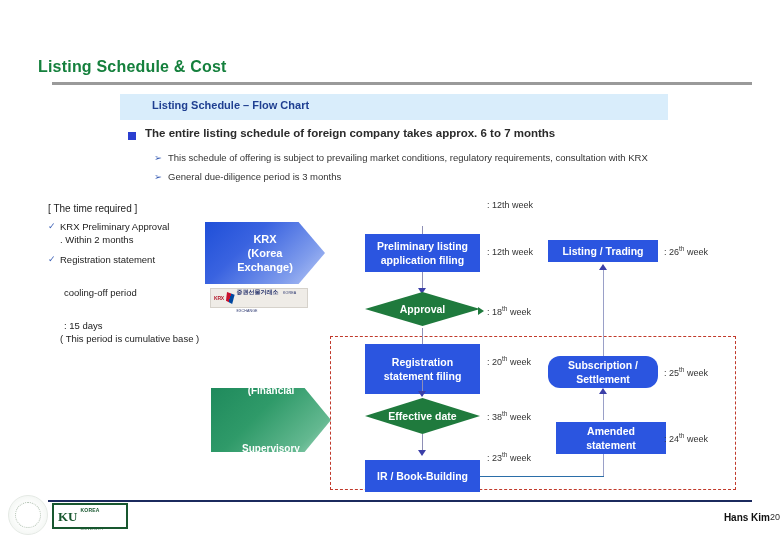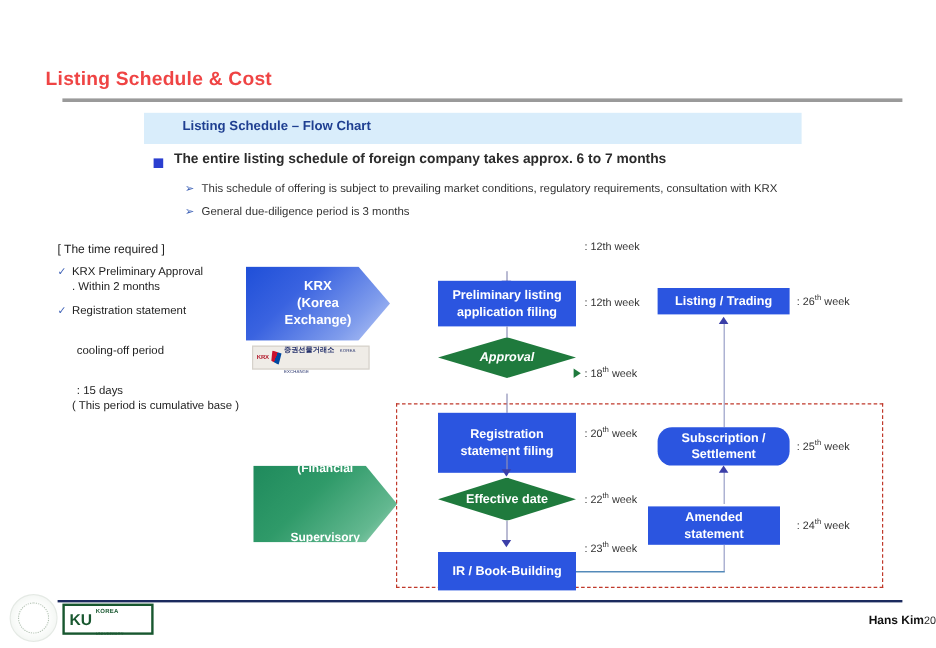--- a/index.html
+++ b/index.html
@@ -6,21 +6,21 @@
   body{
     width:780px;height:540px;background:#ffffff;position:relative;overflow:hidden;
     font-family:"Liberation Sans","DejaVu Sans",sans-serif;
     -webkit-font-smoothing:none;
   }
   .slide{position:absolute;left:0;top:0;width:780px;height:540px;}
 
   
   .slide-title{
     position:absolute;left:38px;top:58px;
-    font-size:16px;font-weight:bold;color:#ef4444;letter-spacing:.2px;
+    font-size:16px;font-weight:bold;color:#15803d;letter-spacing:.2px;
     white-space:nowrap;
   }
   .title-rule{
     position:absolute;left:52px;top:82px;width:700px;height:3px;
     background:#9a9a9a;
   }
 
   
   .panel{position:absolute;left:120px;top:92px;width:560px;height:400px;}
 
@@ -147,21 +147,21 @@
   .seal-inner{
     position:absolute;left:6px;top:6px;right:6px;bottom:6px;border-radius:50%;
     border:1px dotted #6f8c6f;
   }
   .ku-logo{
     position:absolute;left:52px;top:503px;width:72px;height:22px;
     background:#ffffff;border:2px solid #18572f;
     display:flex;align-items:center;
   }
   .ku-logo .ku-ku{
-    font-family:Liberation Sans, sans-serif;
+    font-family:Liberation Serif, serif;
     font-size:13px;font-weight:bold;color:#18572f;margin-left:4px;line-height:13px;
   }
   .ku-logo .ku-words{margin-left:3px;}
   .ku-logo .ku-name{font-size:5px;font-weight:bold;color:#18572f;line-height:6px;letter-spacing:.2px;}
   .ku-logo .ku-sub{font-size:3.4px;color:#18572f;line-height:4px;letter-spacing:.3px;}
 
   .page-num{
     position:absolute;left:0;top:512px;width:780px;text-align:right;
     font-size:9px;color:#2b2b2b;
   }
@@ -243,41 +243,41 @@
 
   <div class="node" style="left:365px;top:234px;width:115px;height:38px;">
     <span>Preliminary listing</span>
     <span>application filing</span>
   </div>
   <div class="week" style="left:487px;top:247px;">: 12th week</div>
 
   <div class="vline" style="left:422px;top:272px;height:20px;"></div>
   <div class="arrowhead-down" style="left:418px;top:288px;"></div>
 
-  <div class="diamond" style="left:365px;top:281px;width:115px;height:34px;font-style:italic;">
+  <div class="diamond" style="left:365px;top:292px;width:115px;height:34px;">
     <span>Approval</span>
   </div>
   <div class="arrowhead-right" style="left:478px;top:307px;"></div>
   <div class="week" style="left:487px;top:305px;"><span>: 18</span><sup>th</sup><span> week</span></div>
 
   <div class="vline" style="left:422px;top:328px;height:16px;"></div>
 
   <div class="node" style="left:365px;top:344px;width:115px;height:50px;">
     <span>Registration</span>
     <span>statement filing</span>
   </div>
   <div class="week" style="left:487px;top:355px;"><span>: 20</span><sup>th</sup><span> week</span></div>
 
   <div class="vline" style="left:422px;top:378px;height:18px;"></div>
   <div class="arrowhead-down" style="left:418px;top:391px;"></div>
 
   <div class="diamond" style="left:365px;top:398px;width:115px;height:36px;">
     <span>Effective date</span>
   </div>
-  <div class="week" style="left:487px;top:410px;"><span>: 22</span><sup>th</sup><span> week</span></div>
+  <div class="week" style="left:487px;top:410px;"><span>: 38</span><sup>th</sup><span> week</span></div>
 
   <div class="vline" style="left:422px;top:434px;height:20px;"></div>
   <div class="arrowhead-down" style="left:418px;top:450px;"></div>
 
   <div class="node" style="left:365px;top:460px;width:115px;height:32px;">
     <span>IR / Book-Building</span>
   </div>
   <div class="week" style="left:487px;top:451px;"><span>: 23</span><sup>th</sup><span> week</span></div>
 
   <div class="node" style="left:548px;top:240px;width:110px;height:22px;">
@@ -290,21 +290,21 @@
 
   <div class="node" style="left:548px;top:356px;width:110px;height:32px;border-radius:12px;">
     <span>Subscription /</span>
     <span>Settlement</span>
   </div>
   <div class="week" style="left:664px;top:366px;"><span>: 25</span><sup>th</sup><span> week</span></div>
 
   <div class="vline-blue" style="left:603px;top:390px;height:30px;"></div>
   <div class="arrowhead-up" style="left:599px;top:388px;"></div>
 
-  <div class="node" style="left:540px;top:422px;width:110px;height:32px;text-align:center;">
+  <div class="node" style="left:556px;top:422px;width:110px;height:32px;text-align:center;">
     <span>Amended</span>
     <span>statement</span>
   </div>
   <div class="week" style="left:664px;top:432px;"><span>: 24</span><sup>th</sup><span> week</span></div>
 
   <div class="vline-blue" style="left:603px;top:454px;height:22px;"></div>
   <div class="hline" style="left:480px;top:476px;width:124px;"></div>
 
   <div class="footer-rule"></div>
 

